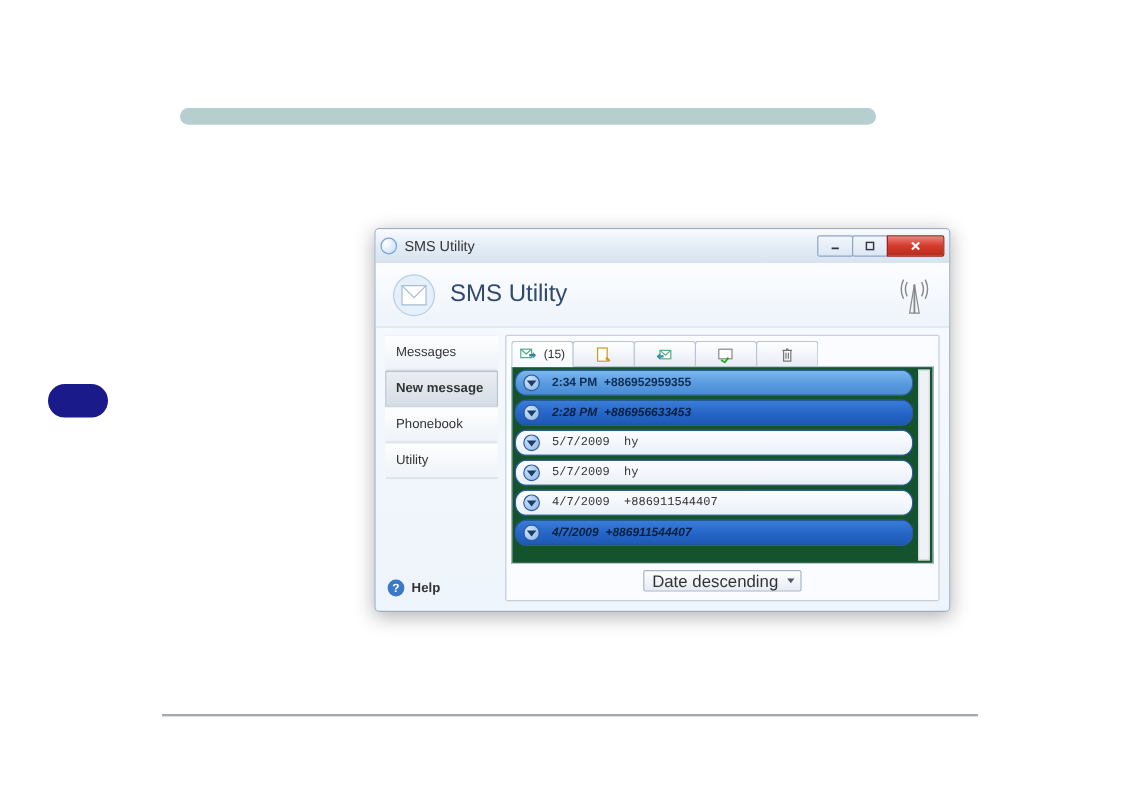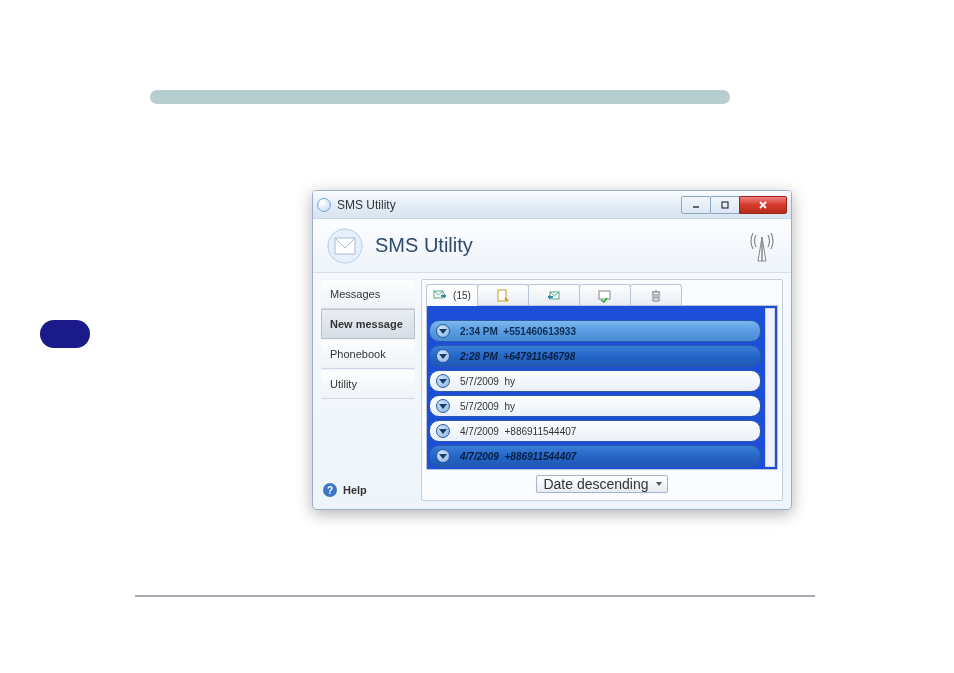--- a/index.html
+++ b/index.html
@@ -189,22 +189,22 @@
     .tab.active {
       background: linear-gradient(to bottom, #fff, #f6f9fd);
       border-bottom: 1px solid #f6f9fd;
       z-index: 2;
     }
     .tab-count { margin-left: 6px; }
     .msg-list {
       flex: 1;
       border: 1px solid #b8c5d6;
       margin-top: -1px;
-      background: #1d4ed8;
-      padding: 14px 2px;
+      background: #14532d;
+      padding: 2px 2px;
       position: relative;
       overflow: hidden;
     }
     .msg-scroll {
       position: absolute;
       right: 2px;
       top: 2px;
       bottom: 2px;
       width: 10px;
       background: #eef1f6;
@@ -229,20 +229,21 @@
     }
     .msg-row.deep {
       background: linear-gradient(to bottom, #3a7ed8 0%, #2666c8 50%, #1e58b4 100%);
       color: #08203f;
       font-style: italic;
     }
     .msg-row.plain {
       background: linear-gradient(to bottom, #fcfdff, #eaf0f9);
       color: #333;
       font-weight: 400;
+      font-family: Liberation Mono, monospace;
     }
     .msg-arrow {
       width: 14px; height: 14px;
       border: 1px solid #2c5a9e;
       border-radius: 50%;
       background: radial-gradient(circle at 30% 30%, #cfe4fb, #8ab4e6);
       margin-right: 10px;
       display: flex;
       align-items: center;
       justify-content: center;
@@ -401,26 +402,26 @@
               <path d="M3 3 L11 3 M4 3 L4 12 L10 12 L10 3 M6 2 L8 2" stroke="#777" fill="none"></path>
               <path d="M6 5 L6 10 M8 5 L8 10" stroke="#777"></path>
             </svg>
         </div>
       </div>
 
       <div class="msg-list">
         <div class="msg-row selected">
           <div class="msg-arrow"></div>
           <span>2:34 PM</span>&nbsp;&nbsp;
-          <span>+551460613933</span>
+          <span>+886952959355</span>
         </div>
         <div class="msg-row deep">
           <div class="msg-arrow"></div>
           <span>2:28 PM</span>&nbsp;&nbsp;
-          <span>+647911646798</span>
+          <span>+886956633453</span>
         </div>
         <div class="msg-row plain">
           <div class="msg-arrow"></div>
           <span>5/7/2009</span>&nbsp;&nbsp;
           <span>hy</span>
         </div>
         <div class="msg-row plain">
           <div class="msg-arrow"></div>
           <span>5/7/2009</span>&nbsp;&nbsp;
           <span>hy</span>

